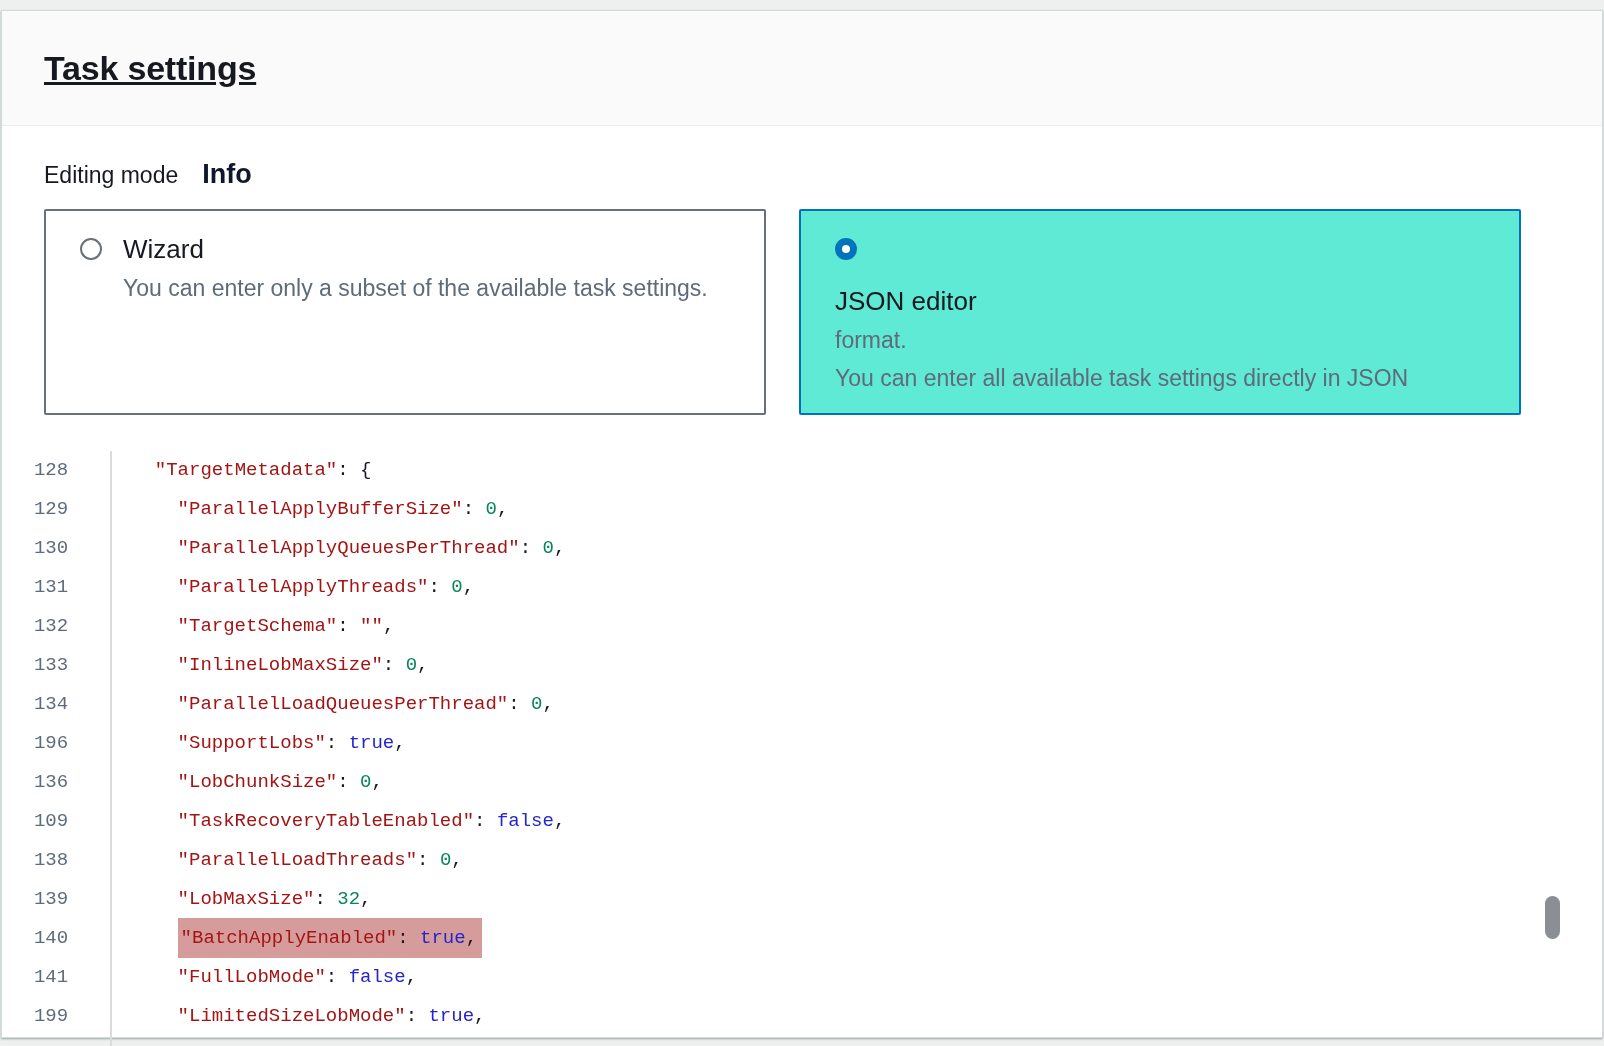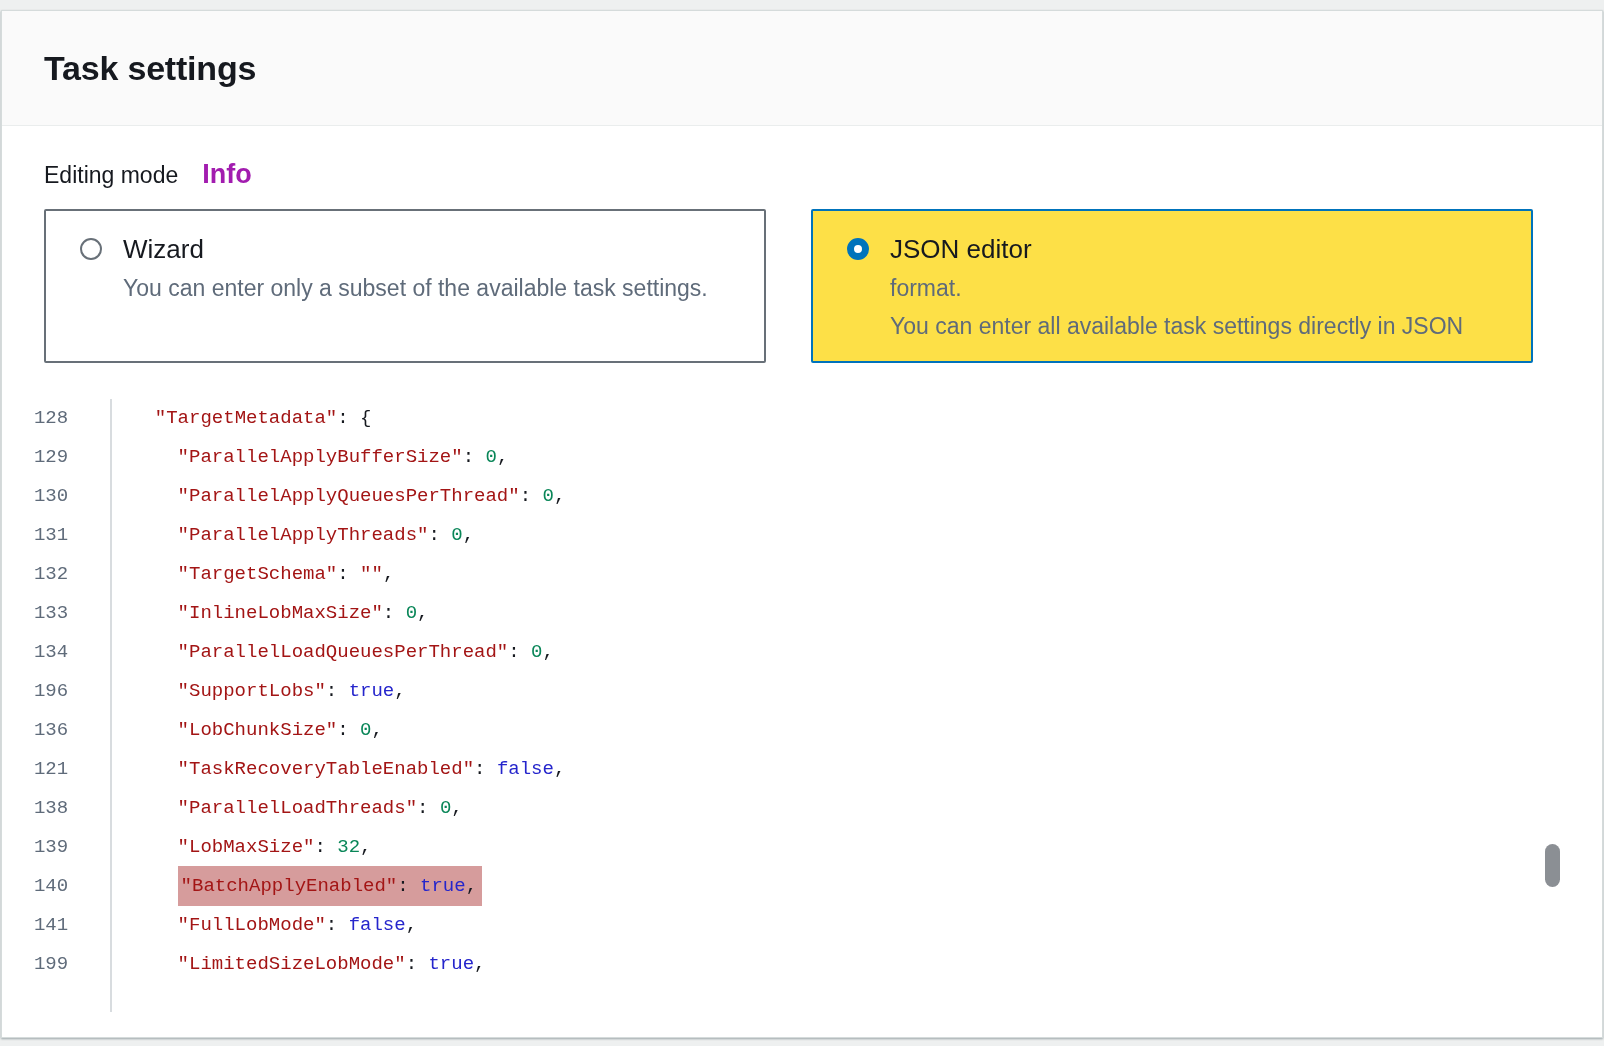--- a/index.html
+++ b/index.html
@@ -19,39 +19,39 @@
     box-sizing:content-box;
   }
   .panel-header {
     height:114px;
     background:#fafafa;
     border-bottom:1px solid #eaeded;
     display:flex; align-items:center;
     padding-left:42px;
   }
   .page-title {
-    font-size:34px; font-weight:bold; color:#16191f; letter-spacing:-0.2px;
+    font-size:34px; font-weight:bold; color:#16191f; letter-spacing:-0.2px;text-decoration:underline;
   }
   .editing-row {
     margin:33px 0 0 42px;
     height:36px;
     display:flex; align-items:baseline; gap:24px;
   }
   .editing-label { font-size:23px; color:#16191f; }
-  .info-link { font-size:27px; font-weight:bold; color:#a21caf; text-decoration:none; cursor:pointer; }
+  .info-link { font-size:27px; font-weight:bold; color:#0f172a; text-decoration:none; cursor:pointer; }
 
-  .tiles { display:flex; gap:45px; margin:14px 42px 0 42px; }
+  .tiles { display:flex; gap:33px; margin:14px 42px 0 42px; }
   .tile {
     width:722px; min-height:146px; box-sizing:border-box;
     border:2px solid #687078; border-radius:2px; background:#ffffff;
     padding:18px 24px 16px 34px;
     display:flex; align-items:flex-start; gap:21px;
     cursor:pointer;
   }
-  .tile.selected { border-color:#0073bb; background:#fde047; }
+  .tile.selected { border-color:#0073bb; background:#5eead4;flex-direction:column; }
   .radio {
     width:22px; height:22px; border-radius:50%; box-sizing:border-box;
     border:2px solid #687078; background:#ffffff; flex:none; margin-top:9px;
   }
   .radio.checked { border:7px solid #0073bb; }
   .tile-label { font-size:26px; line-height:40px; color:#16191f; }
   .tile-desc { font-size:23px; line-height:38px; color:#5f6b7a; margin-top:2px; }
   .tile-desc .desc-line { display:block; white-space:nowrap; }
   .tile.selected .tile-desc { max-width:630px; }
 
@@ -129,21 +129,21 @@
     <div class="gutter">
         <div class="ln">128</div>
         <div class="ln">129</div>
         <div class="ln">130</div>
         <div class="ln">131</div>
         <div class="ln">132</div>
         <div class="ln">133</div>
         <div class="ln">134</div>
         <div class="ln">196</div>
         <div class="ln">136</div>
-        <div class="ln">121</div>
+        <div class="ln">109</div>
         <div class="ln">138</div>
         <div class="ln">139</div>
         <div class="ln">140</div>
         <div class="ln">141</div>
         <div class="ln">199</div>
       </div>
     <div class="code">
         <div class="cl">  <span><span class="tok-key">"TargetMetadata"</span><span class="tok-punct">: {</span></span></div>
         <div class="cl">    <span><span class="tok-key">"ParallelApplyBufferSize"</span><span class="tok-punct">: </span><span class="tok-number">0</span><span class="tok-punct">,</span></span></div>
         <div class="cl">    <span><span class="tok-key">"ParallelApplyQueuesPerThread"</span><span class="tok-punct">: </span><span class="tok-number">0</span><span class="tok-punct">,</span></span></div>

